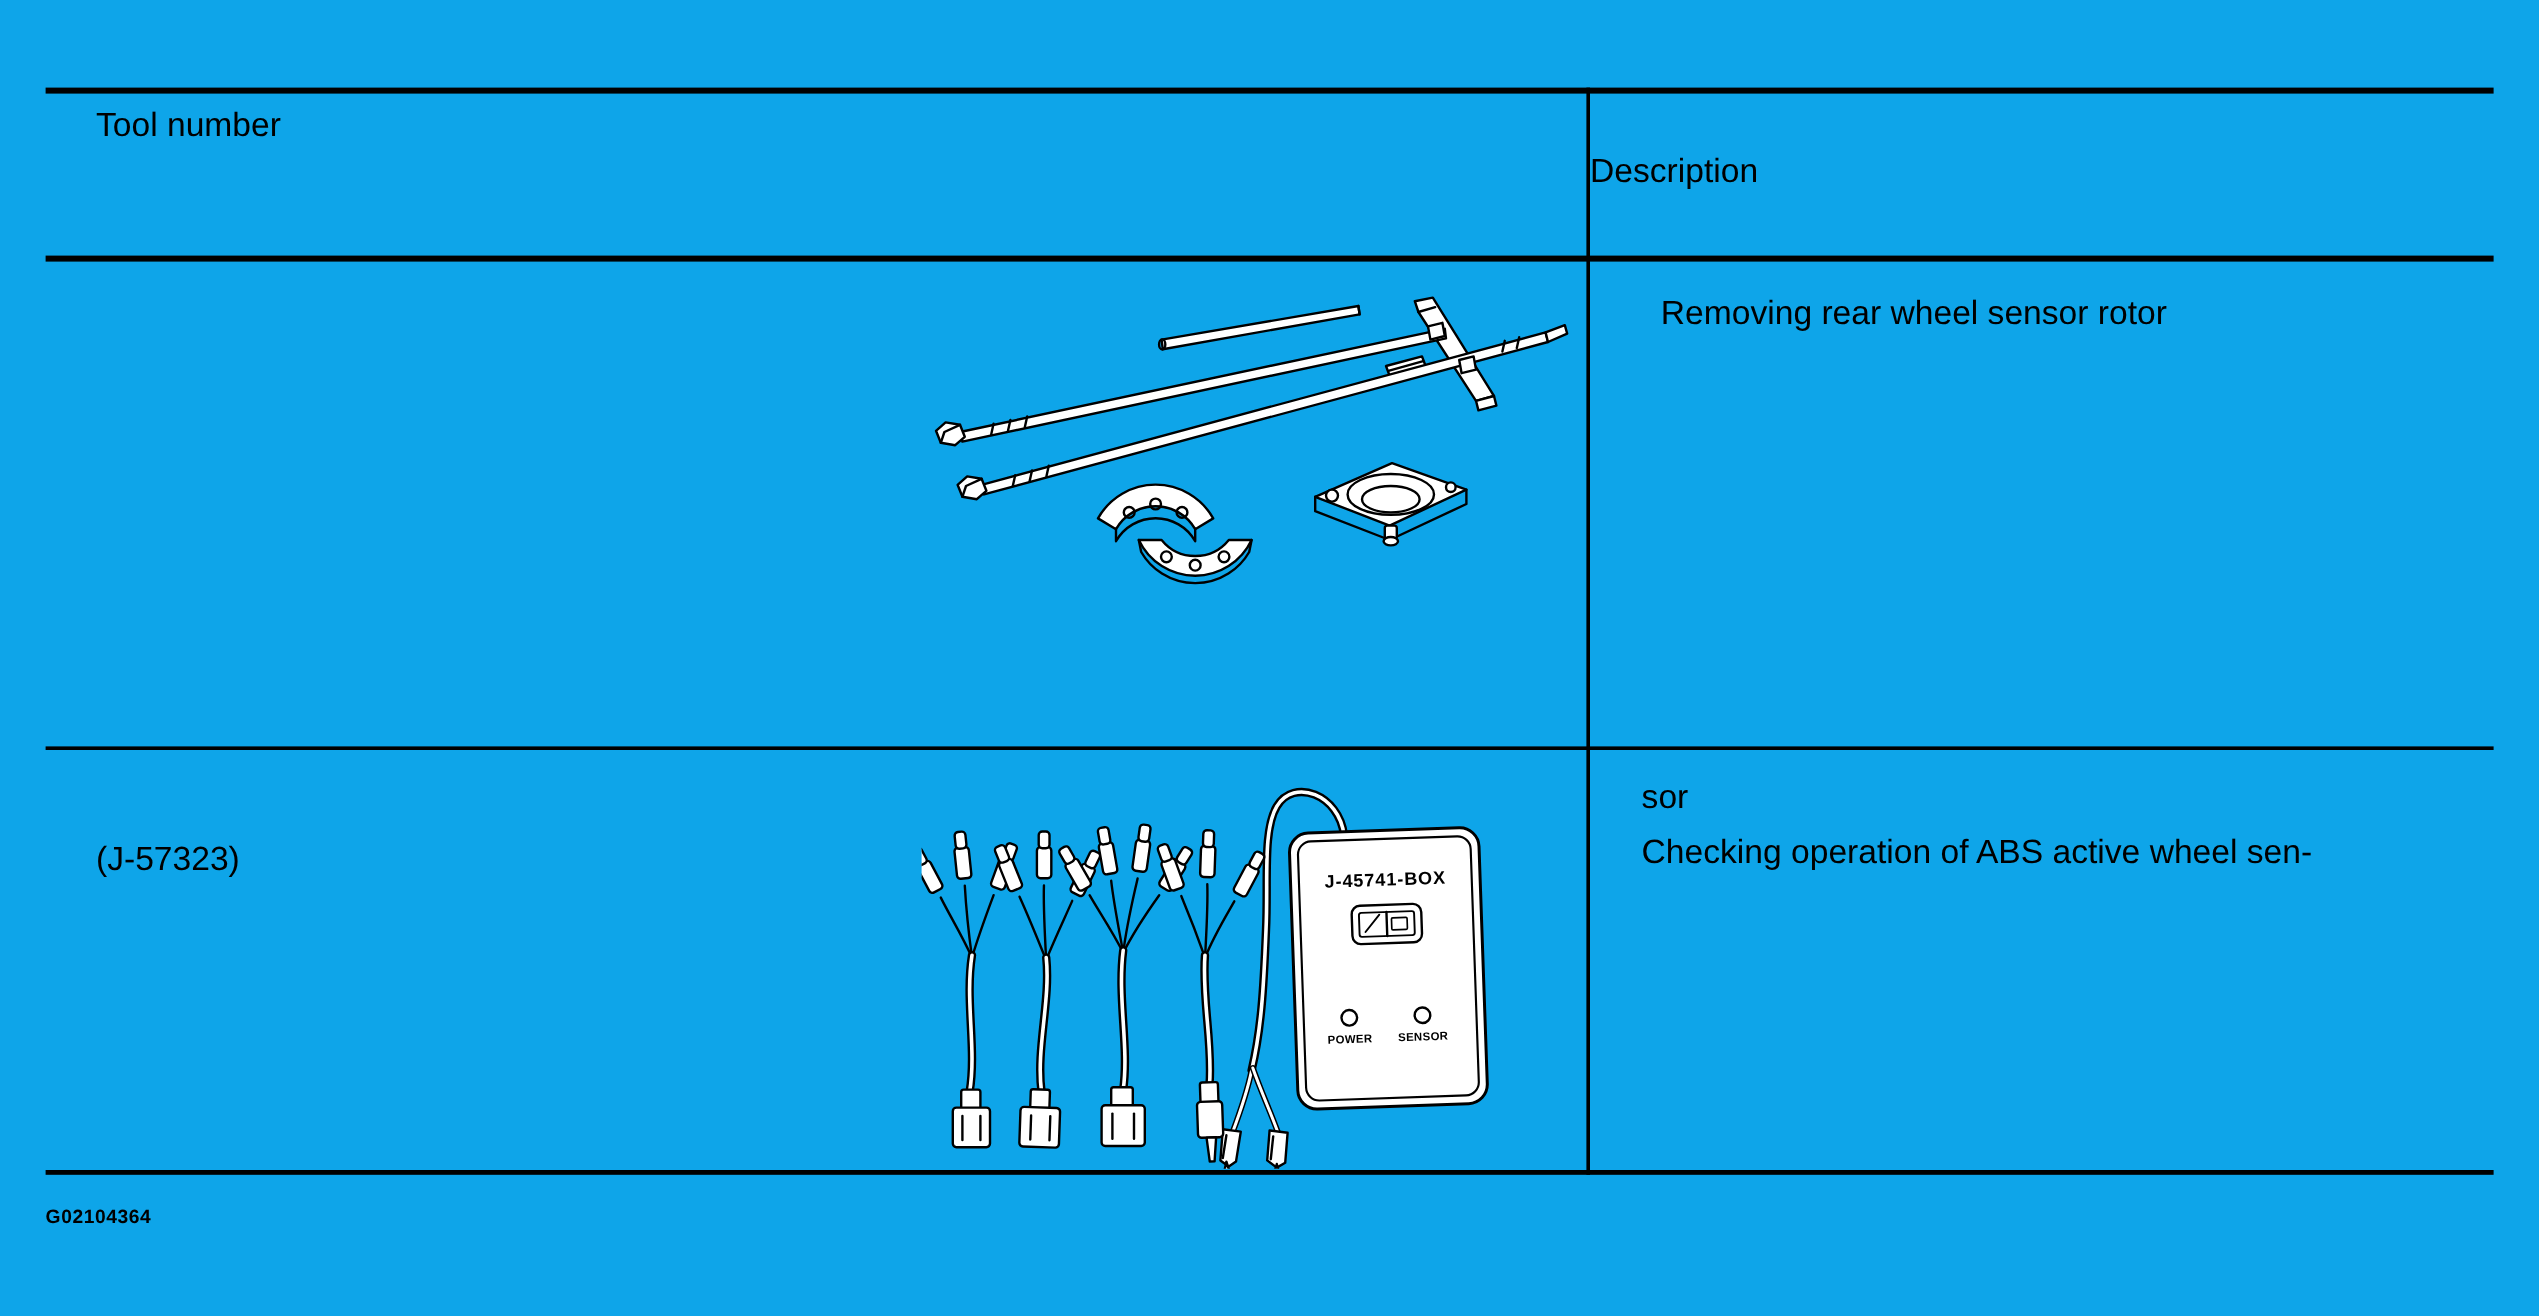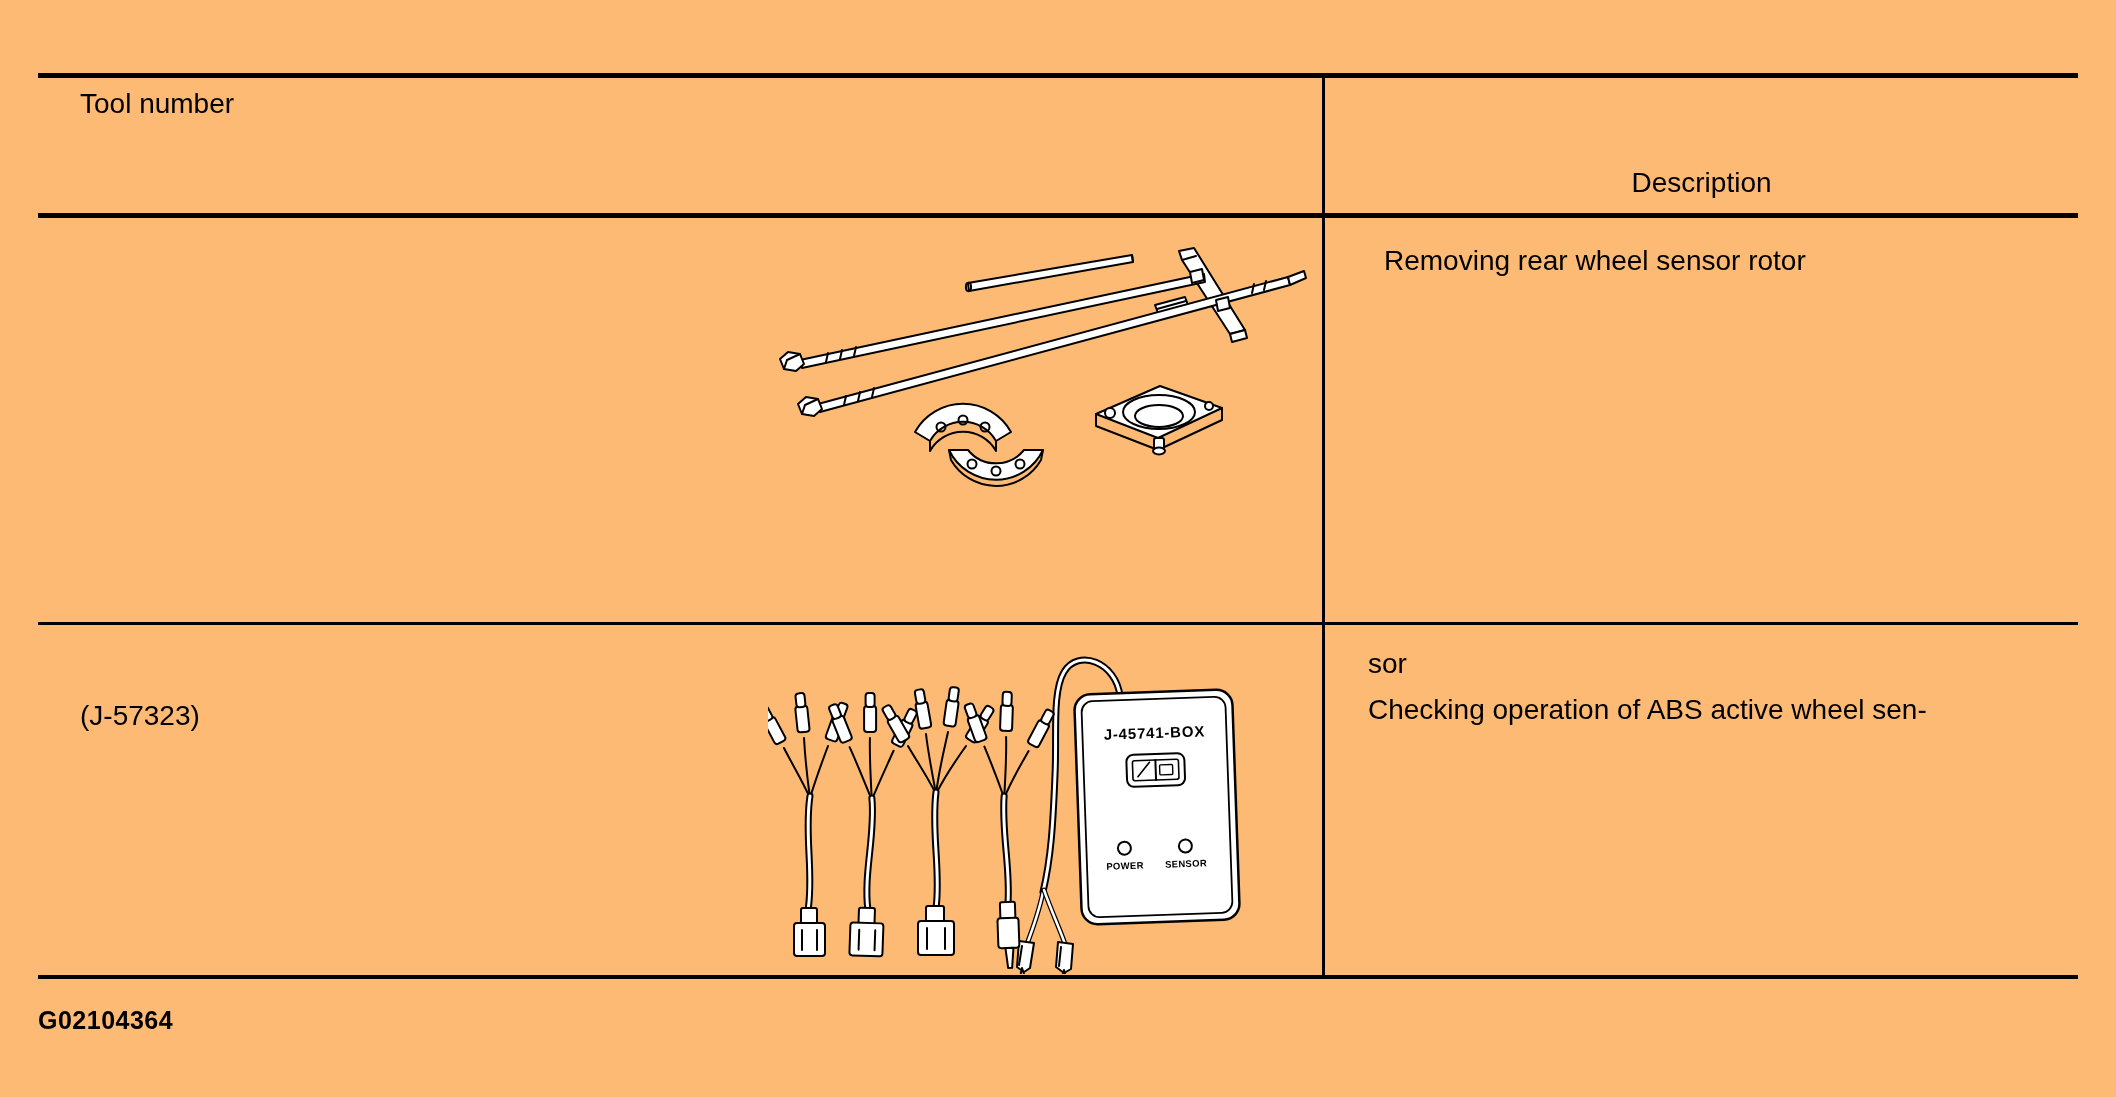--- a/index.html
+++ b/index.html
@@ -1,46 +1,46 @@
 <!DOCTYPE html>
 <html><head>
 <meta charset="utf-8">
 <style>
   html, body { margin: 0; padding: 0; background: #ffffff; }
   .page {
     position: relative;
     width: 2116px;
     height: 1097px;
-    background: #fdba74;
+    background: #0ea5e9;
     color: #000000;
     font-family: "Liberation Sans", "DejaVu Sans", sans-serif;
     overflow: hidden;
   }
   .rule { position: absolute; left: 38px; width: 2040px; background: #000; }
   .rule-top    { top: 73px;  height: 5px; }
   .rule-header { top: 213px; height: 5px; }
   .rule-mid    { top: 622px; height: 3px; }
   .rule-bottom { top: 975px; height: 4px; }
   .vrule {
     position: absolute; left: 1322px; top: 73px;
     width: 3px; height: 906px; background: #000;
   }
   .cell { position: absolute; font-size: 28px; white-space: nowrap; }
   .header-tool { left: 80px; top: 82px; line-height: 43px; }
   .header-desc {
     left: 1325px; top: 127px; width: 753px;
-    text-align: center; white-space: nowrap; margin-top: 40px;
+    white-space: nowrap;
   }
   .row1-tool { left: 80px;  top: 238px; line-height: 43px; }
   .row1-desc { left: 1384px; top: 238px; line-height: 45px; }
   .row2-tool { left: 80px;  top: 693px; line-height: 46px; }
   .row2-desc { left: 1368px; top: 641px; line-height: 46px; }
   .footer {
     position: absolute; left: 38px; top: 1006px;
-    font-size: 25px; font-weight: bold; letter-spacing: 0.5px;
+    font-size: 16px; font-weight: bold; letter-spacing: 0.5px;
   }
   .illus { position: absolute; }
   .illus-puller { left: 758px; top: 220px; width: 562px; height: 272px; }
   .illus-tester { left: 768px; top: 640px; width: 484px; height: 334px; }
   .svg-label { font-family: "Liberation Sans", "DejaVu Sans", sans-serif; fill: #000; }
   .svg-label-box { font-size: 15px; font-weight: bold; letter-spacing: 0.8px; }
   .svg-label-led { font-size: 9.5px; font-weight: bold; letter-spacing: 0.3px; }
 </style>
 </head>
 <body>

